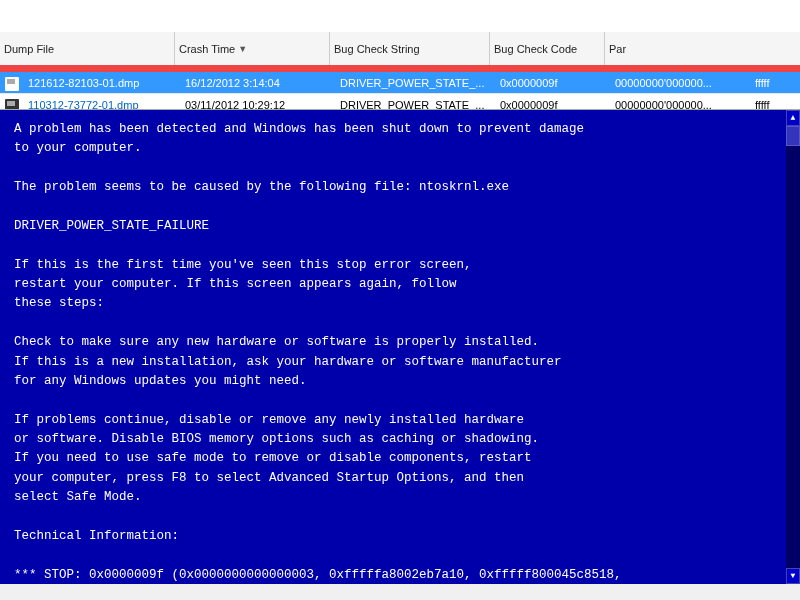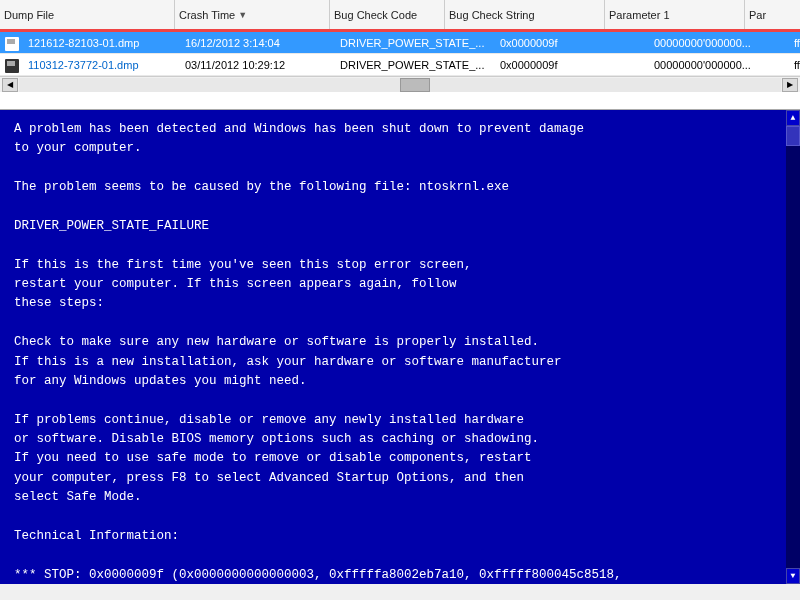--- a/index.html
+++ b/index.html
@@ -17,28 +17,29 @@
       background: #ffffff;
       border-bottom: 1px solid #aaa;
       height: 110px;
       overflow: hidden;
       position: relative;
     }
 
     .table-header {
       display: flex;
       background: #f5f5f5;
-      border-bottom: 3px solid #ef4444;
-      height: 32px;
+      border-bottom: 7px solid #ef4444;
+      height: 40px;
       align-items: center;
       padding: 0;
       font-size: 11px;
       font-weight: normal;
       color: #222;
       user-select: none;
+      margin-top: 32px;
     }
 
     .col-dump { width: 175px; padding-left: 4px; }
     .col-crash { width: 155px; }
     .col-bugstr { width: 160px; }
     .col-bugcode { width: 115px; }
     .col-param1 { width: 140px; }
     .col-par { flex: 1; text-align: center; }
 
     .col-header {
@@ -108,21 +109,21 @@
       display: flex;
       align-items: center;
       padding-left: 4px;
     }
 
     .cell-dump { width: 157px; color: #0066cc; }
     .selected .cell-dump { color: #ffffff; }
     .cell-crash { width: 155px; }
     .cell-bugstr { width: 160px; }
     .cell-bugcode { width: 115px; }
-    .cell-param1 { width: 140px; margin-left: 39px; }
+    .cell-param1 { width: 140px; }
     .cell-par { flex: 1; }
 
     
     .scrollbar-area {
       height: 16px;
       background: #f0f0f0;
       border-top: 1px solid #ccc;
       display: flex;
       align-items: center;
       padding: 0 2px;
@@ -219,28 +220,25 @@
 <div class="table-section">
 
   <div class="table-header">
     <div class="col-header col-dump">
       <span>Dump File</span>
     </div>
     <div class="col-header col-crash">
       <span>Crash Time</span>
       <span class="sort-arrow">▼</span>
     </div>
+    <div class="col-header col-bugstr">
+      <span>Bug Check String</span>
+    </div>
     <div class="col-header col-bugcode">
       <span>Bug Check Code</span>
-    </div>
-    <div class="col-header col-bugstr">
-      <span>Bug Check String</span>
-    </div>
-    <div class="col-header col-param1">
-      <span>Parameter 1</span>
     </div>
     <div class="col-header col-par">
       <span>Par</span>
     </div>
   </div>
 
   <div class="table-row selected">
     <div class="row-icon">
       <div class="floppy-icon" style="background:#ffffff;"></div>
     </div>

